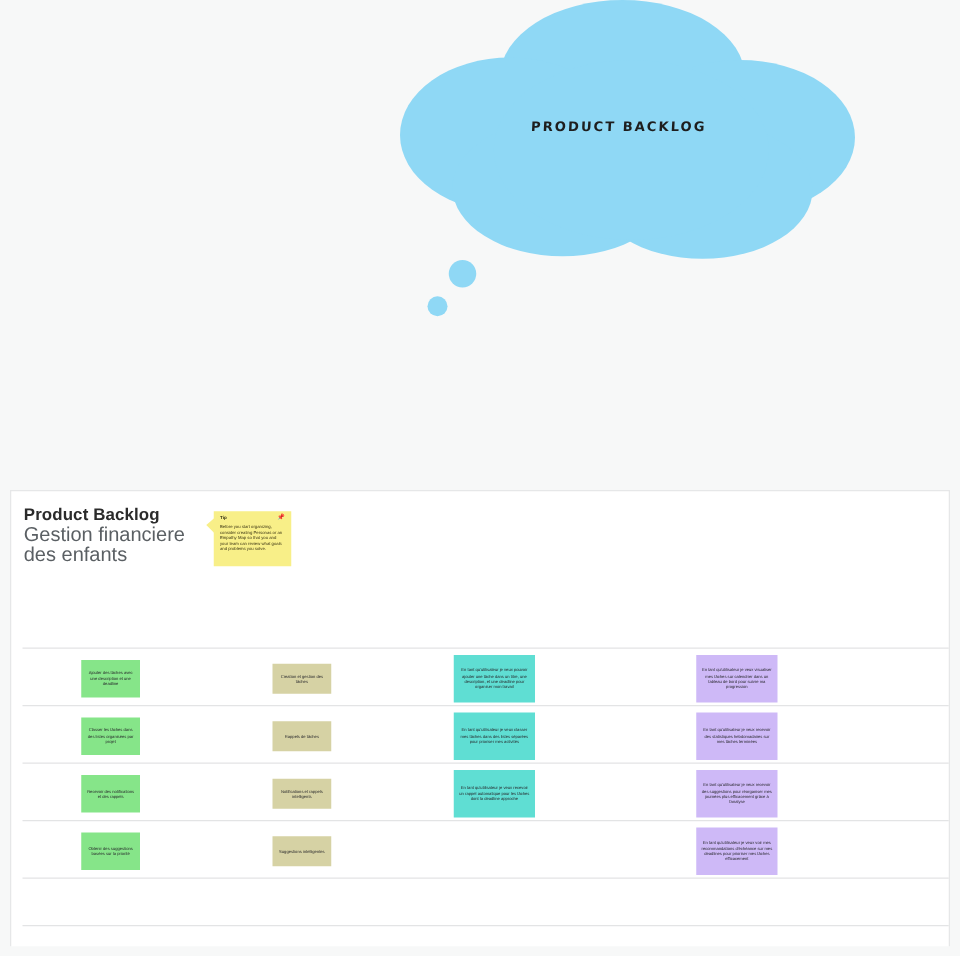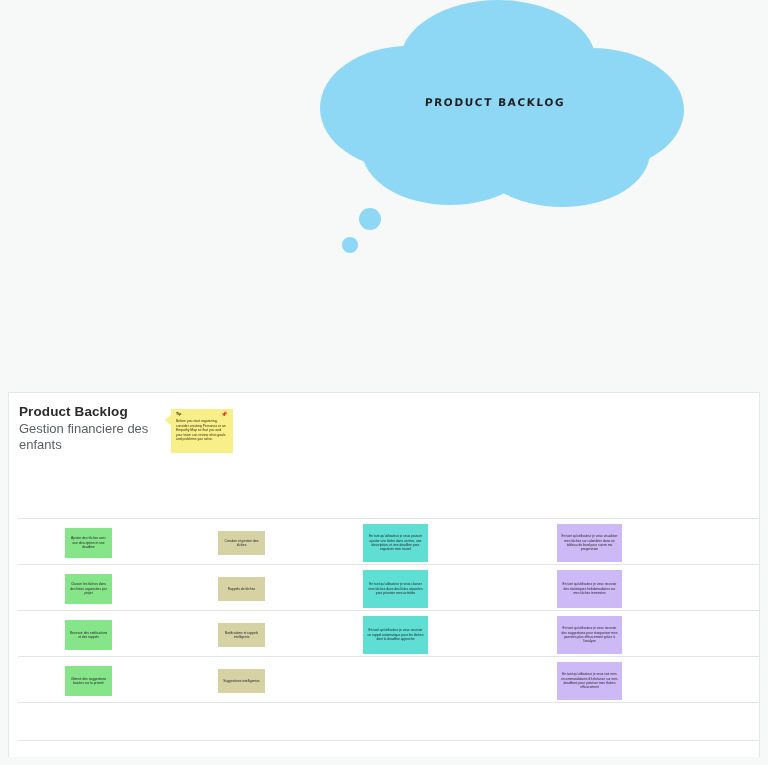--- a/index.html
+++ b/index.html
@@ -57,21 +57,21 @@
     left: 10px; top: 11px;
     font-size: 13.5px;
     font-weight: 700;
     color: #2b2b2b;
     letter-spacing: .1px;
   }
   #board-subtitle {
     position: absolute;
     left: 10px; top: 28px;
     width: 140px;
-    font-size: 13px;
+    font-size: 16px;
     line-height: 16px;
     color: #5a5f63;
   }
 
   
   #tip-note {
     position: absolute;
     left: 165px; top: 409px;
     width: 68px; height: 44px;
   }

